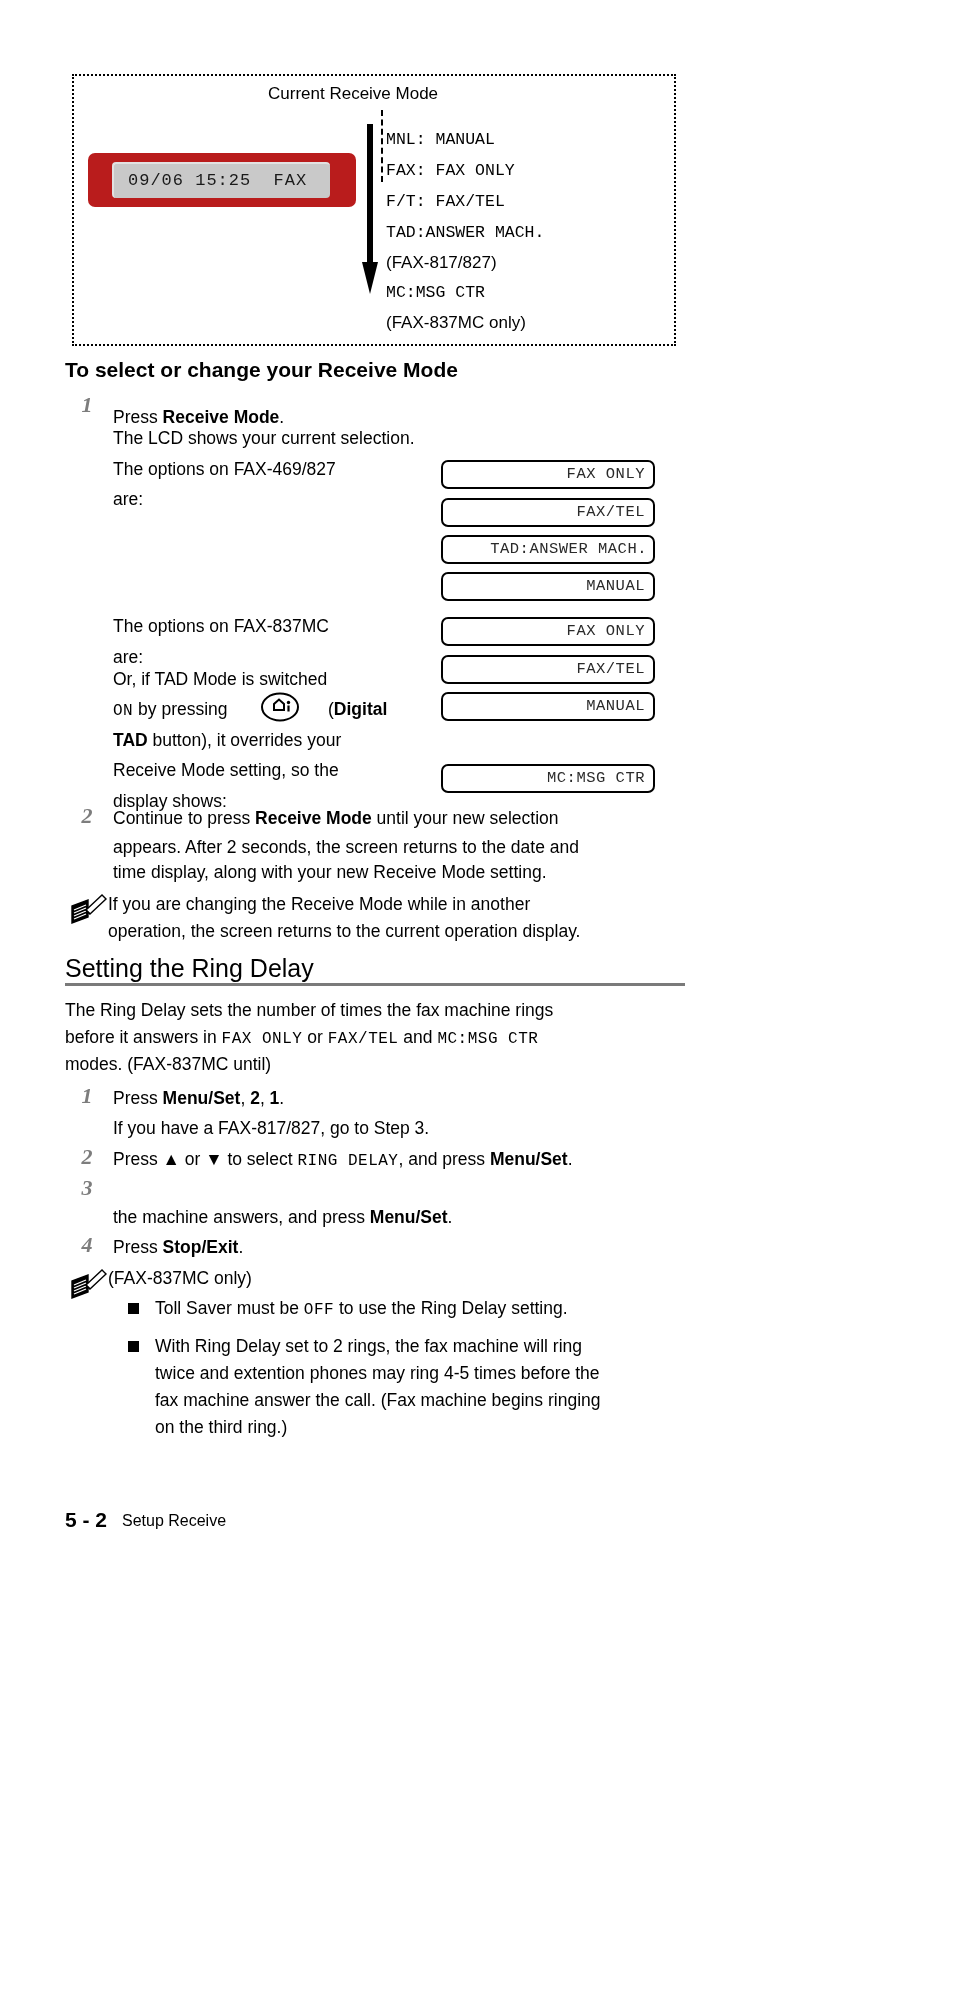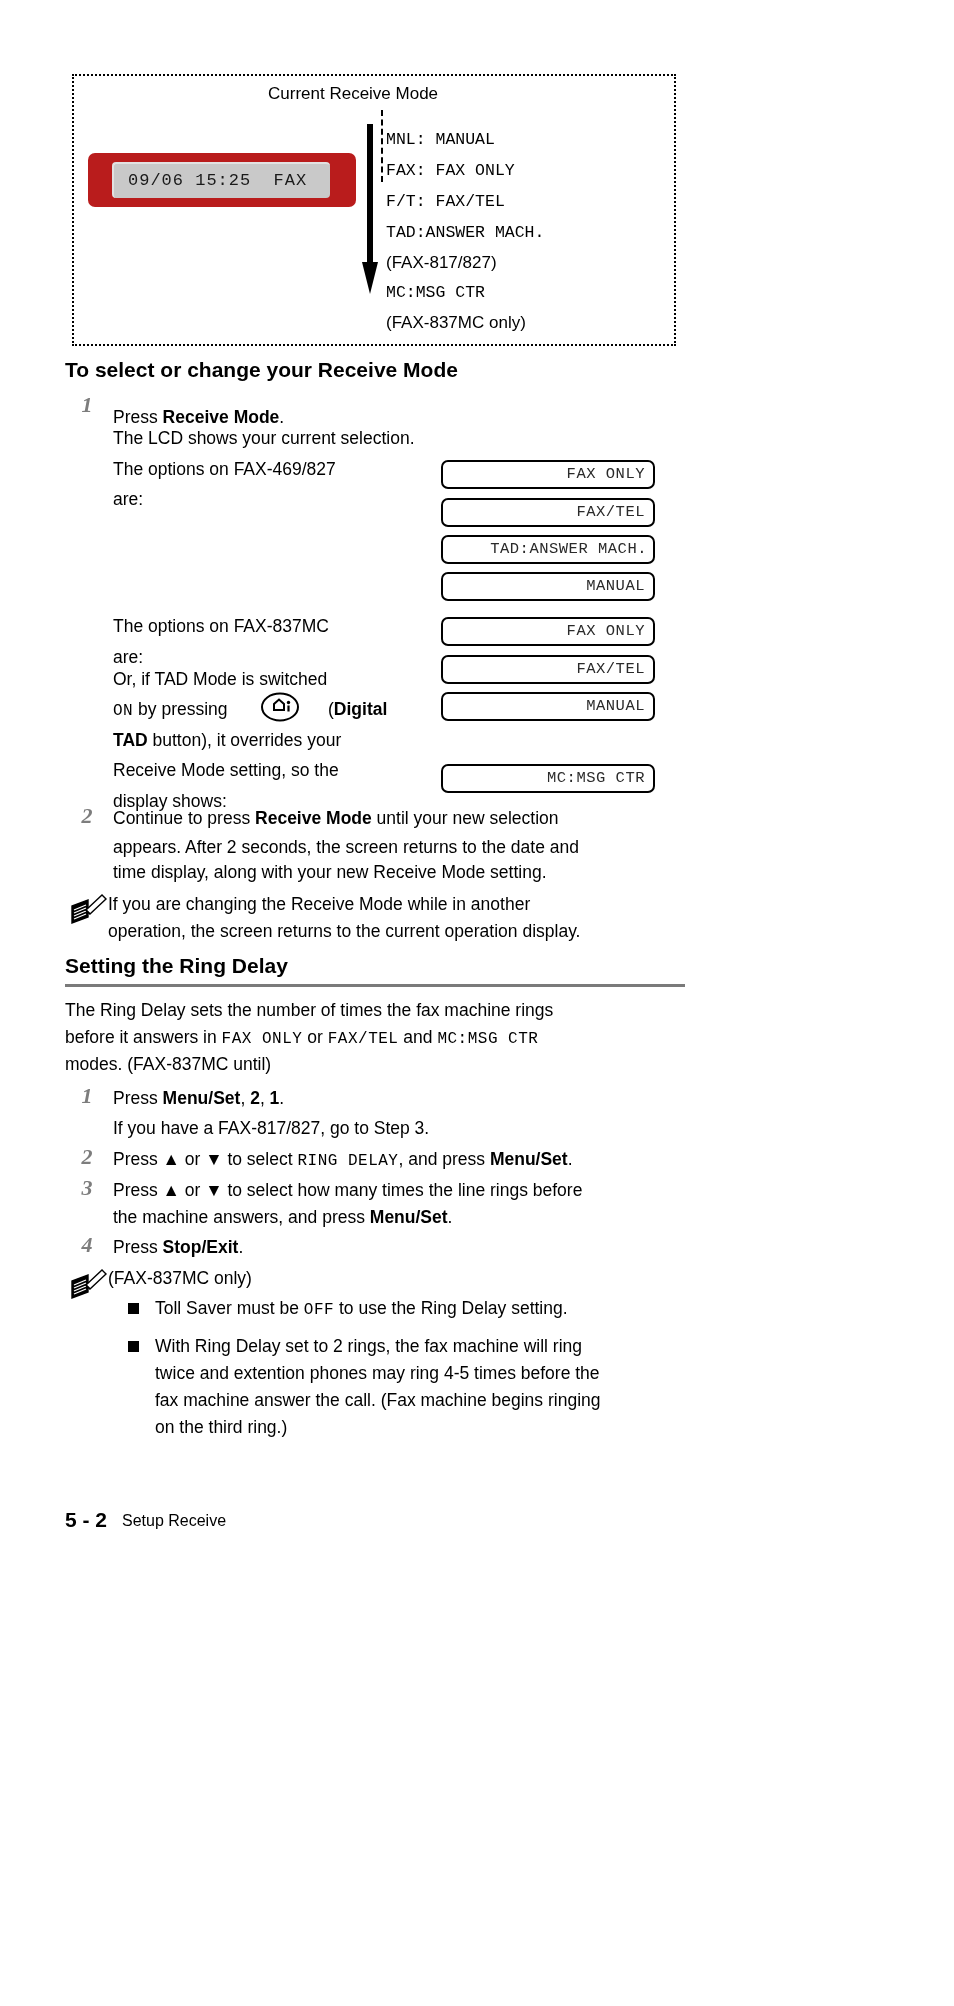--- a/index.html
+++ b/index.html
@@ -131,24 +131,23 @@
 
   
   .h-plain {
     position: absolute;
     font-size: 21px;
     font-weight: bold;
     font-family: "Liberation Sans", sans-serif;
   }
   .h-rule {
     position: absolute;
-    font-size: 21px;
-    font-weight: bold;
-    font-family: "Liberation Sans", sans-serif;
-    padding-bottom: 6px;
+    font-size: 25px;
+    font-weight: normal;
+    font-family: "Liberation Sans", sans-serif;
     border-bottom: 3px solid #7a7a7a;
     box-sizing: border-box;
   }
 
   
   .step-num {
     position: absolute;
     font-family: "Liberation Serif", serif;
     font-style: italic;
     font-weight: bold;
@@ -350,21 +349,20 @@
     <span class="inline">Press </span><span class="inline b">Menu/Set</span><span class="inline">, </span><span class="inline b">2</span><span class="inline">, </span><span class="inline b">1</span><span class="inline">.</span>
   </div>
   <div class="body-text" style="left:113px; top:1113px;">If you have a FAX-817/827, go to Step 3.</div>
 
   <div class="step-num" style="left:75px; top:1144px;">2</div>
   <div class="body-text" style="left:113px; top:1144px;">
     <span class="inline">Press ▲ or ▼ to select </span><span class="inline mono" style="font-size:16px;">RING DELAY</span><span class="inline">, and press </span><span class="inline b">Menu/Set</span><span class="inline">.</span>
   </div>
 
   <div class="step-num" style="left:75px; top:1175px;">3</div>
-  <div class="body-text" style="left:113px; top:1175px;">Press ▲ or ▼ to select how many times the line rings before</div>
   <div class="body-text" style="left:113px; top:1202px;">
     <span class="inline">the machine answers, and press </span><span class="inline b">Menu/Set</span><span class="inline">.</span>
   </div>
 
   <div class="step-num" style="left:75px; top:1232px;">4</div>
   <div class="body-text" style="left:113px; top:1232px;">
     <span class="inline">Press </span><span class="inline b">Stop/Exit</span><span class="inline">.</span>
   </div>
 
   <div class="note-icon" style="left:68px; top:1267px;">

